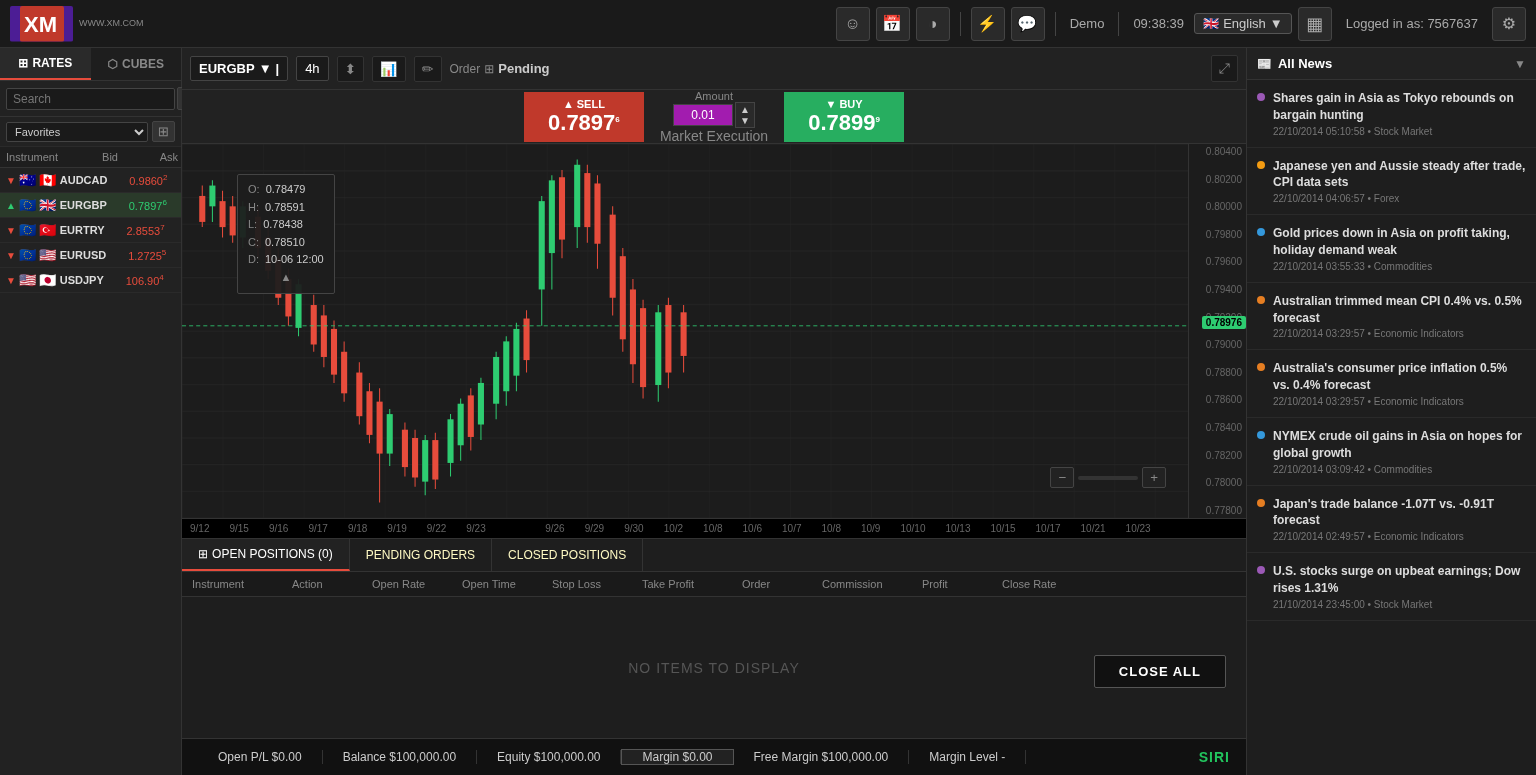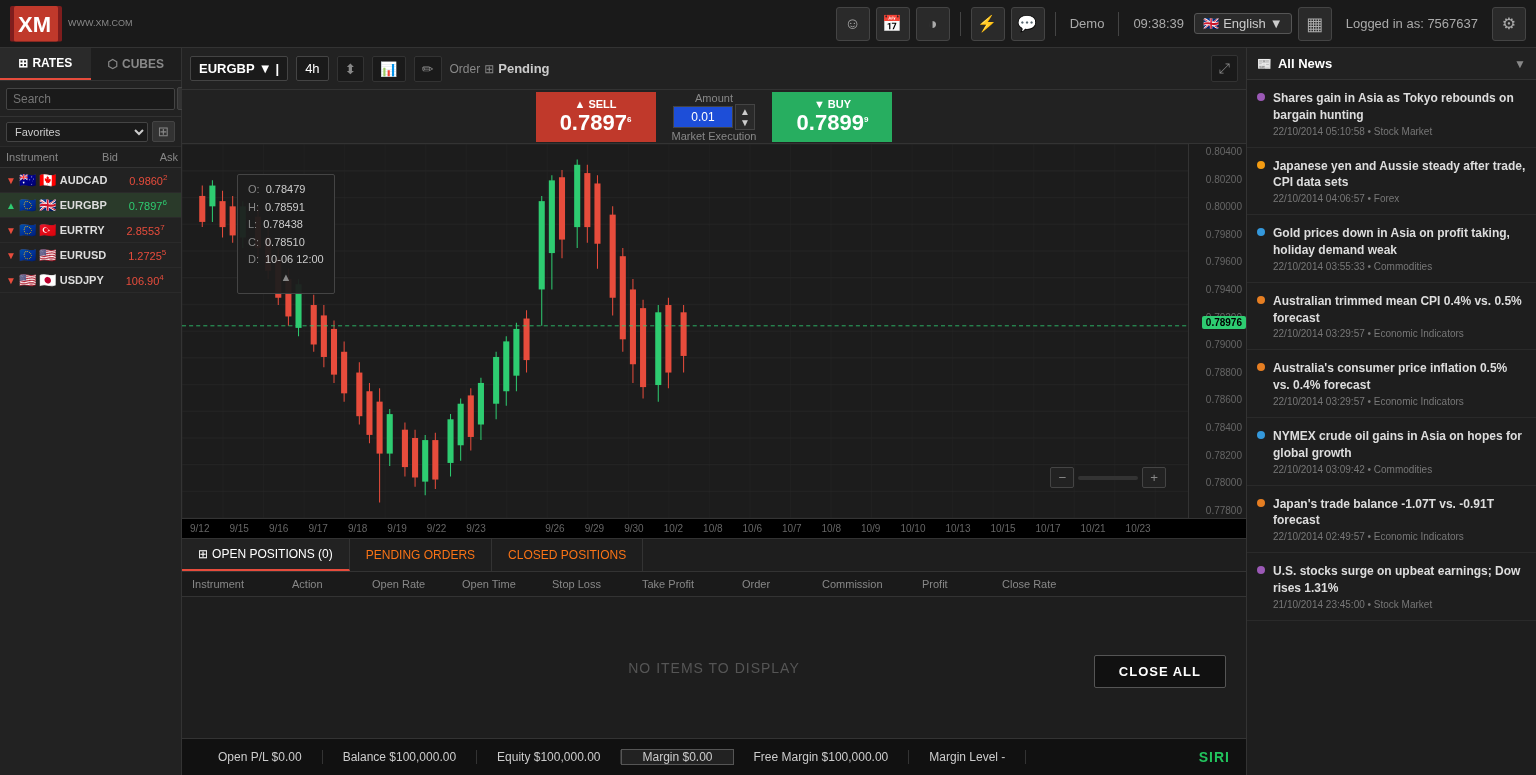--- a/index.html
+++ b/index.html
@@ -1,21 +1,21 @@
 <!DOCTYPE html>
 <html><head>
   <meta charset="utf-8">
   <style>
     * { margin: 0; padding: 0; box-sizing: border-box; }
     body { width: 1536px; height: 775px; background: #1a1a1a; color: #ccc; font-family: Arial, sans-serif; font-size: 12px; overflow: hidden; }
 
     
     #topbar { display: flex; align-items: center; height: 48px; background: #1a1a1a; border-bottom: 1px solid #333; padding: 0 10px; gap: 8px; }
     #topbar .logo { display: flex; align-items: center; gap: 4px; }
-    #topbar .logo .xm-icon { width: 52px; height: 36px; background: #7f1d1d; clip-path: polygon(0 0, 100% 0, 100% 100%, 0 100%); display: flex; align-items: center; justify-content: center; color: white; font-weight: bold; font-size: 16px; border-radius: 2px; }
+    #topbar .logo .xm-icon { width: 63px; height: 36px; background: #4c1d95; clip-path: polygon(0 0, 100% 0, 100% 100%, 0 100%); display: flex; align-items: center; justify-content: center; color: white; font-weight: bold; font-size: 16px; border-radius: 2px; }
     .topbar-icons { display: flex; align-items: center; gap: 6px; margin-left: auto; }
     .topbar-icon { width: 34px; height: 34px; background: #2a2a2a; border: 1px solid #444; border-radius: 3px; display: flex; align-items: center; justify-content: center; color: #aaa; font-size: 16px; cursor: pointer; }
     .topbar-divider { width: 1px; height: 24px; background: #444; margin: 0 4px; }
     .topbar-demo { color: #aaa; font-size: 13px; margin: 0 4px; }
     .topbar-time { color: #aaa; font-size: 13px; margin: 0 4px; }
     .topbar-lang { display: flex; align-items: center; gap: 4px; background: #2a2a2a; border: 1px solid #555; border-radius: 3px; padding: 2px 8px; cursor: pointer; color: #ccc; font-size: 13px; }
     .topbar-logged { color: #aaa; font-size: 13px; margin: 0 8px; }
     .topbar-settings { width: 34px; height: 34px; background: #2a2a2a; border: 1px solid #444; border-radius: 3px; display: flex; align-items: center; justify-content: center; color: #aaa; font-size: 16px; cursor: pointer; }
 
     
@@ -67,35 +67,35 @@
     .sell-btn .label { font-size: 11px; display: flex; align-items: center; gap: 3px; }
     .sell-btn .price { font-size: 22px; font-weight: bold; }
     .buy-btn { background: #27ae60; color: #fff; padding: 6px 20px; font-size: 13px; font-weight: bold; border: none; cursor: pointer; display: flex; flex-direction: column; align-items: center; min-width: 120px; }
     .buy-btn .label { font-size: 11px; display: flex; align-items: center; gap: 3px; }
     .buy-btn .price { font-size: 22px; font-weight: bold; }
     .amount-section { display: flex; flex-direction: column; align-items: center; padding: 0 16px; }
     .amount-label { color: #888; font-size: 11px; }
     .amount-input { display: flex; align-items: center; gap: 2px; }
     .amount-input input { background: #1a1a1a; border: 1px solid #444; color: #fff; padding: 3px 6px; width: 60px; font-size: 12px; text-align: center; }
     .amount-input .spin { background: #2a2a2a; border: 1px solid #444; color: #ccc; padding: 1px 4px; cursor: pointer; font-size: 10px; display: flex; flex-direction: column; }
-    .exec-label { color: #888; font-size: 11px; text-align: right; }
+    .exec-label { color: #888; font-size: 14px; text-align: right; }
 
     
     .chart-area { flex: 1; position: relative; background: #1c1c1c; overflow: hidden; }
     .tooltip-box { position: absolute; top: 30px; left: 55px; background: rgba(30,30,30,0.95); border: 1px solid #444; padding: 6px 10px; font-size: 11px; color: #ccc; border-radius: 2px; line-height: 1.6; }
     .tooltip-box .tip-row { display: flex; gap: 6px; }
     .tooltip-box .tip-label { color: #888; }
 
     
     .chart-xaxis { height: 20px; background: #000000; border-top: 1px solid #333; display: flex; align-items: center; padding: 0 8px; font-size: 10px; color: #666; overflow: hidden; }
 
     
     #positions-panel { height: 200px; background: #1e1e1e; border-top: 1px solid #333; display: flex; flex-direction: column; }
     .pos-tabs { display: flex; border-bottom: 1px solid #333; }
-    .pos-tab { padding: 8px 16px; font-size: 12px; cursor: pointer; color: #f97316; border-right: 1px solid #333; display: flex; align-items: center; gap: 4px; }
+    .pos-tab { padding: 8px 16px; font-size: 12px; cursor: pointer; color: #fef9c3; border-right: 1px solid #333; display: flex; align-items: center; gap: 4px; }
     .pos-tab.active { color: #fff; background: #222; border-bottom: 2px solid #e74c3c; }
     .pos-header { display: grid; grid-template-columns: 100px 80px 90px 90px 90px 100px 80px 100px 80px 90px; padding: 6px 10px; background: #1a1a1a; border-bottom: 1px solid #333; font-size: 11px; color: #888; }
     .no-items { display: flex; align-items: center; justify-content: center; flex: 1; color: #555; font-size: 14px; letter-spacing: 1px; }
     .close-all-btn { position: absolute; bottom: 50px; right: 20px; background: #111; border: 1px solid #555; color: #fff; padding: 8px 24px; font-size: 13px; font-weight: bold; letter-spacing: 1px; cursor: pointer; border-radius: 2px; }
 
     
     #bottom-bar { display: flex; align-items: center; height: 37px; background: #111; border-top: 1px solid #333; padding: 0 16px; gap: 0; }
     .bottom-item { padding: 0 20px; font-size: 12px; color: #ccc; border-right: 1px solid #333; white-space: nowrap; }
     .bottom-item:last-child { border-right: none; }
     .bottom-item.highlight { background: #222; border: 1px solid #555; }
@@ -278,21 +278,21 @@
           <span>SELL</span>
         </span>
         <span class="price">
           <span>0.7897</span><sup>6</sup>
         </span>
       </button>
 
       <div class="amount-section">
         <span class="amount-label">Amount</span>
         <div class="amount-input">
-          <input type="text" value="0.01" style="background: #1d4ed8; border: 1px solid rgb(68, 68, 68); color: rgb(255, 255, 255); padding: 3px 6px; width: 60px; font-size: 12px; text-align: center;">
+          <input type="text" value="0.01" style="background: #a21caf; border: 1px solid rgb(68, 68, 68); color: rgb(255, 255, 255); padding: 3px 6px; width: 60px; font-size: 12px; text-align: center;">
           <div class="spin">
             <span>▲</span>
             <span>▼</span>
           </div>
         </div>
         <span class="exec-label">Market Execution</span>
       </div>
 
       <button class="buy-btn">
         <span class="label">

